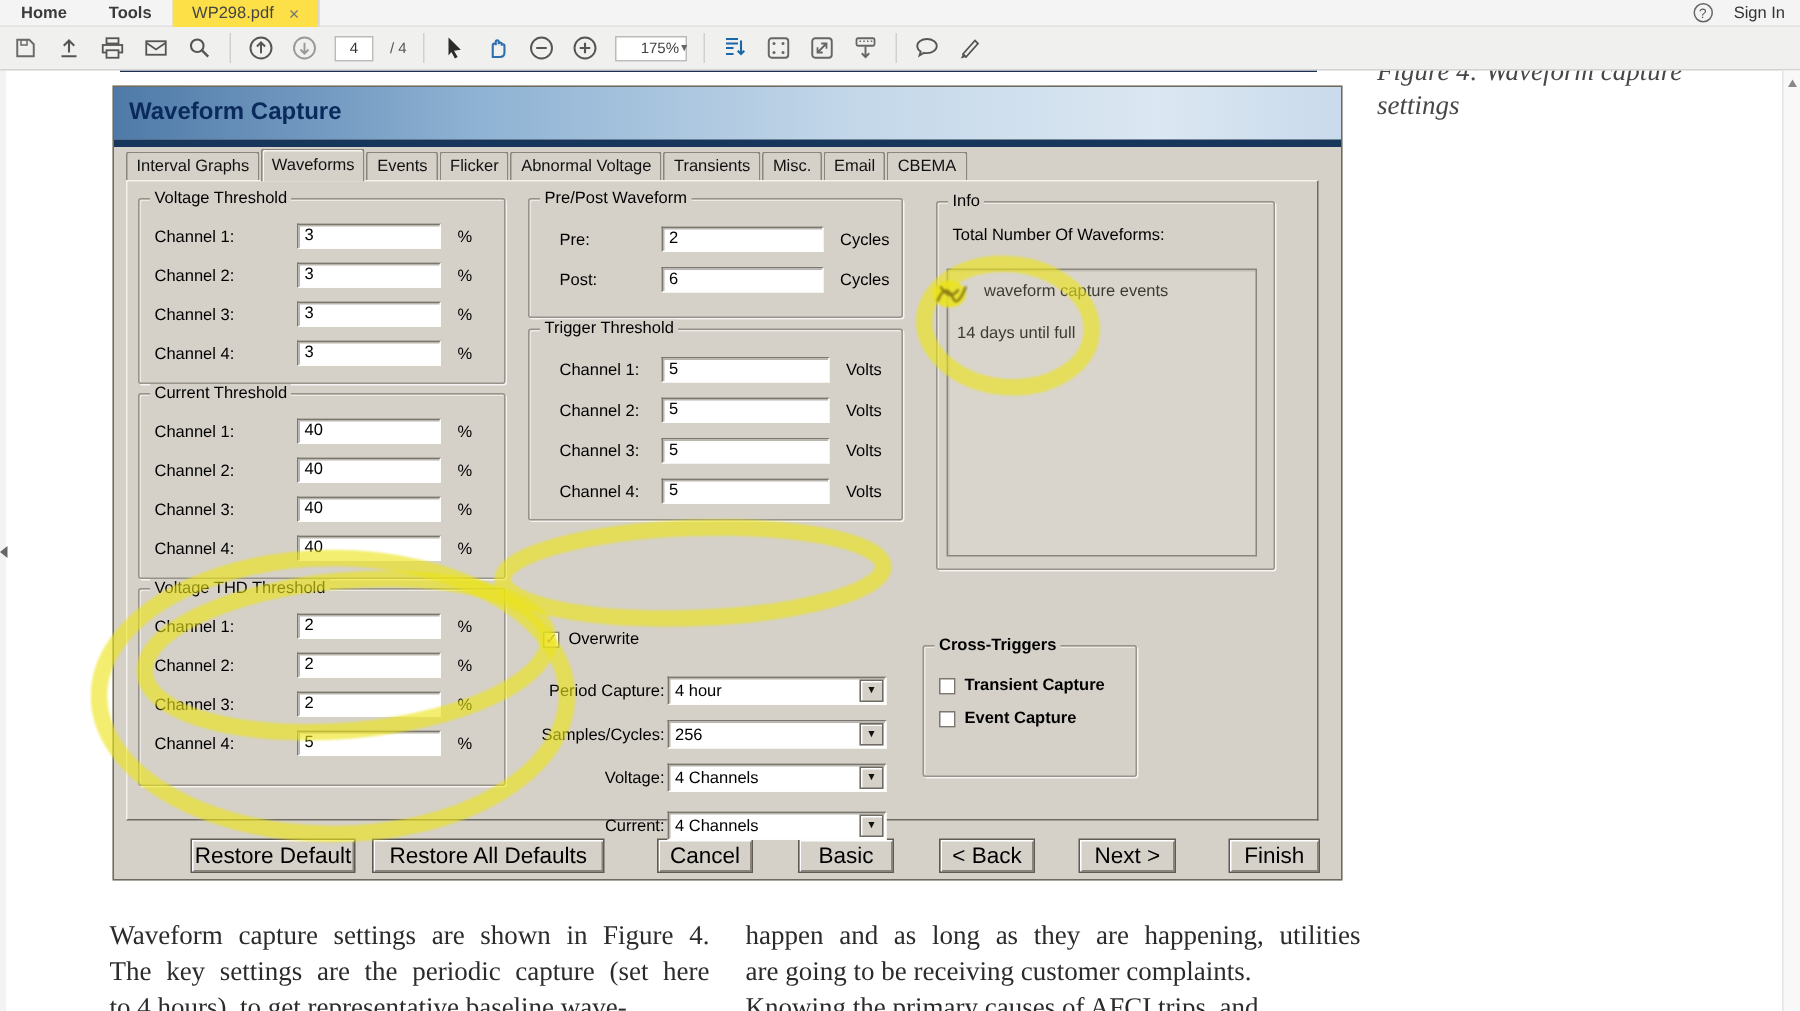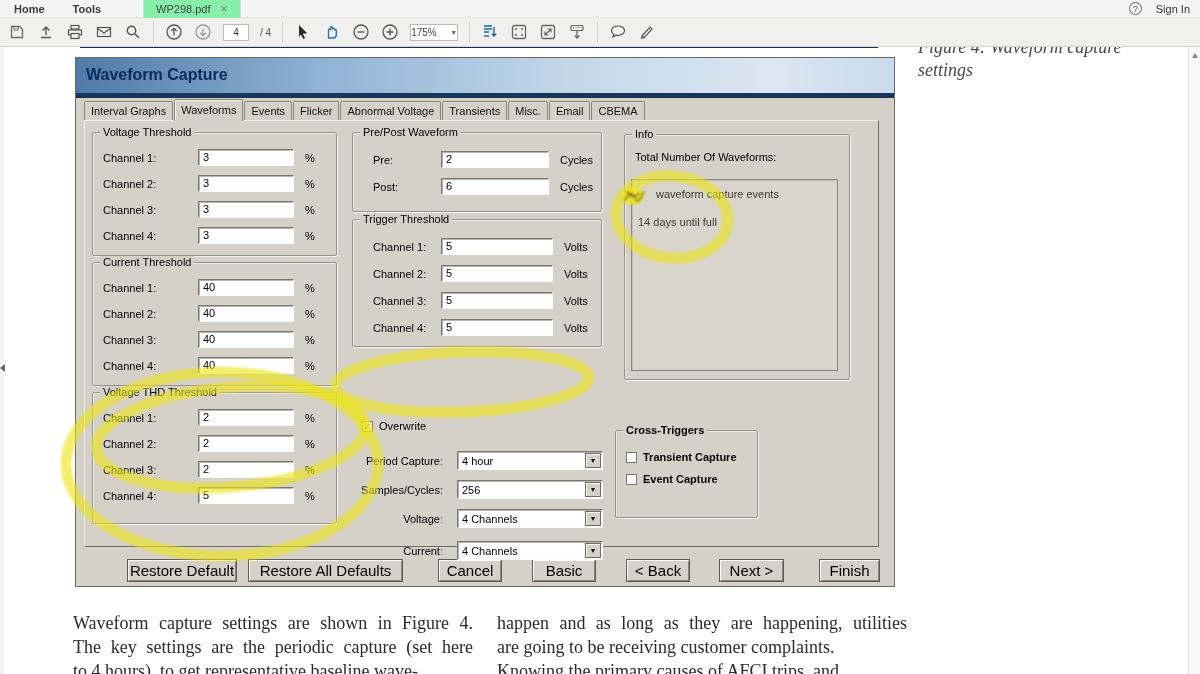--- a/index.html
+++ b/index.html
@@ -13,37 +13,37 @@
   html,body{width:1200px;height:674px;overflow:hidden;background:#fff;
     font-family:"Liberation Sans",sans-serif;}
   .app{position:relative;width:1200px;height:674px;background:#fff;}
 
   
   .tabbar{position:absolute;left:0;top:0;width:1200px;height:18px;background:#f4f4f4;
     border-bottom:1px solid #e2e2e2;display:flex;align-items:center;font-size:11px;
     color:#333;z-index:10;}
   .navtab{padding:2px 14px;font-weight:bold;color:#3b3b3b;}
   .doctab{display:flex;align-items:center;gap:10px;height:18px;padding:0 12px;
-    border-left:1px solid #d8d8d8;border-right:1px solid #d8d8d8;background:#86efac;
-    margin-left:28px;color:#444;}
+    border-left:1px solid #d8d8d8;border-right:1px solid #d8d8d8;background:#fde047;
+    color:#444;}
   .closex{color:#777;font-size:12px;line-height:10px;cursor:default;}
   .tabbar-right{margin-left:auto;display:flex;align-items:center;gap:14px;padding-right:10px;}
   .helpc{width:13px;height:13px;border:1px solid #666;border-radius:50%;font-size:9px;
     display:flex;align-items:center;justify-content:center;color:#555;}
 
   .toolbar{position:absolute;left:0;top:18px;width:1200px;height:29px;background:#f0f0ef;
     border-bottom:1px solid #d4d4d4;display:flex;align-items:center;z-index:10;
     padding-left:8px;gap:11px;}
   .tico{width:18px;height:18px;flex:0 0 auto;display:flex;align-items:center;justify-content:center;}
   .tsep{width:1px;height:20px;background:#d0d0d0;flex:0 0 auto;}
   .pagebox{width:26px;height:17px;background:#fff;border:1px solid #bbb;font-size:10px;
     color:#333;display:flex;align-items:center;justify-content:center;}
   .pagetotal{font-size:10px;color:#555;}
   .zoombox{width:48px;height:17px;background:#fff;border:1px solid #bbb;font-size:10px;
-    color:#444;display:flex;align-items:center;justify-content:space-between;padding:0 0;}
+    color:#444;display:flex;align-items:center;justify-content:space-between;padding:0 16px;}
   .zoombox .dn{font-size:7px;color:#666;}
 
   
   .leftstrip{position:absolute;left:0;top:47px;width:4px;height:627px;background:#f3f3f3;z-index:6;}
   .vscroll{position:absolute;right:0;top:47px;width:12px;height:627px;background:#f8f8f8;
     border-left:1px solid #e3e3e3;z-index:10;}
   .vscroll .up{position:absolute;left:3px;top:6px;width:0;height:0;
     border-left:3px solid transparent;border-right:3px solid transparent;border-bottom:5px solid #888;}
   .pgarrow{position:absolute;top:364px;width:0;height:0;z-index:7;}
   .pgarrow.l{left:0;border-top:4px solid transparent;border-bottom:4px solid transparent;border-right:5px solid #666;}
@@ -99,21 +99,21 @@
   .infoline2{position:absolute;left:6px;top:36px;font-size:11px;color:#3c3c34;}
 
   .cb{width:11px;height:11px;background:#fff;border:1px solid #7b776f;flex:0 0 auto;
     font-size:10px;line-height:9px;text-align:center;color:#223;}
   .cbrow{display:flex;align-items:center;gap:6px;margin:0 0 10px 10px;}
   .cbrow.first{margin-top:20px;}
 
   .overwrite{position:absolute;left:277px;top:299px;display:flex;align-items:center;gap:6px;}
   .crow{position:absolute;height:19px;display:flex;align-items:center;}
   .clabel{width:88px;text-align:right;font-size:11px;flex:0 0 auto;}
-  .combo{margin-left:14px;width:146px;height:19px;background:#fff;border:1px solid;
+  .combo{margin-left:2px;width:146px;height:19px;background:#fff;border:1px solid;
     border-color:#7b776f #fdfdfb #fdfdfb #7b776f;box-shadow:inset 1px 1px 0 #b9b5ad;
     display:flex;align-items:center;}
   .cval{flex:1;font-size:11px;padding-left:4px;}
   .cbtn{width:16px;height:15px;margin-right:1px;background:var(--dialog-bg);
     border:1px solid #6f6b62;box-shadow:inset 1px 1px 0 #fff;display:flex;
     align-items:center;justify-content:center;}
   .cbtn span{font-size:7px;color:#111;}
 
   .dbtn{position:absolute;top:501px;height:23px;background:var(--dialog-bg);
     border:1px solid #5f5b53;box-shadow:inset 1px 1px 0 #fff, inset -1px -1px 0 #8a867e;

